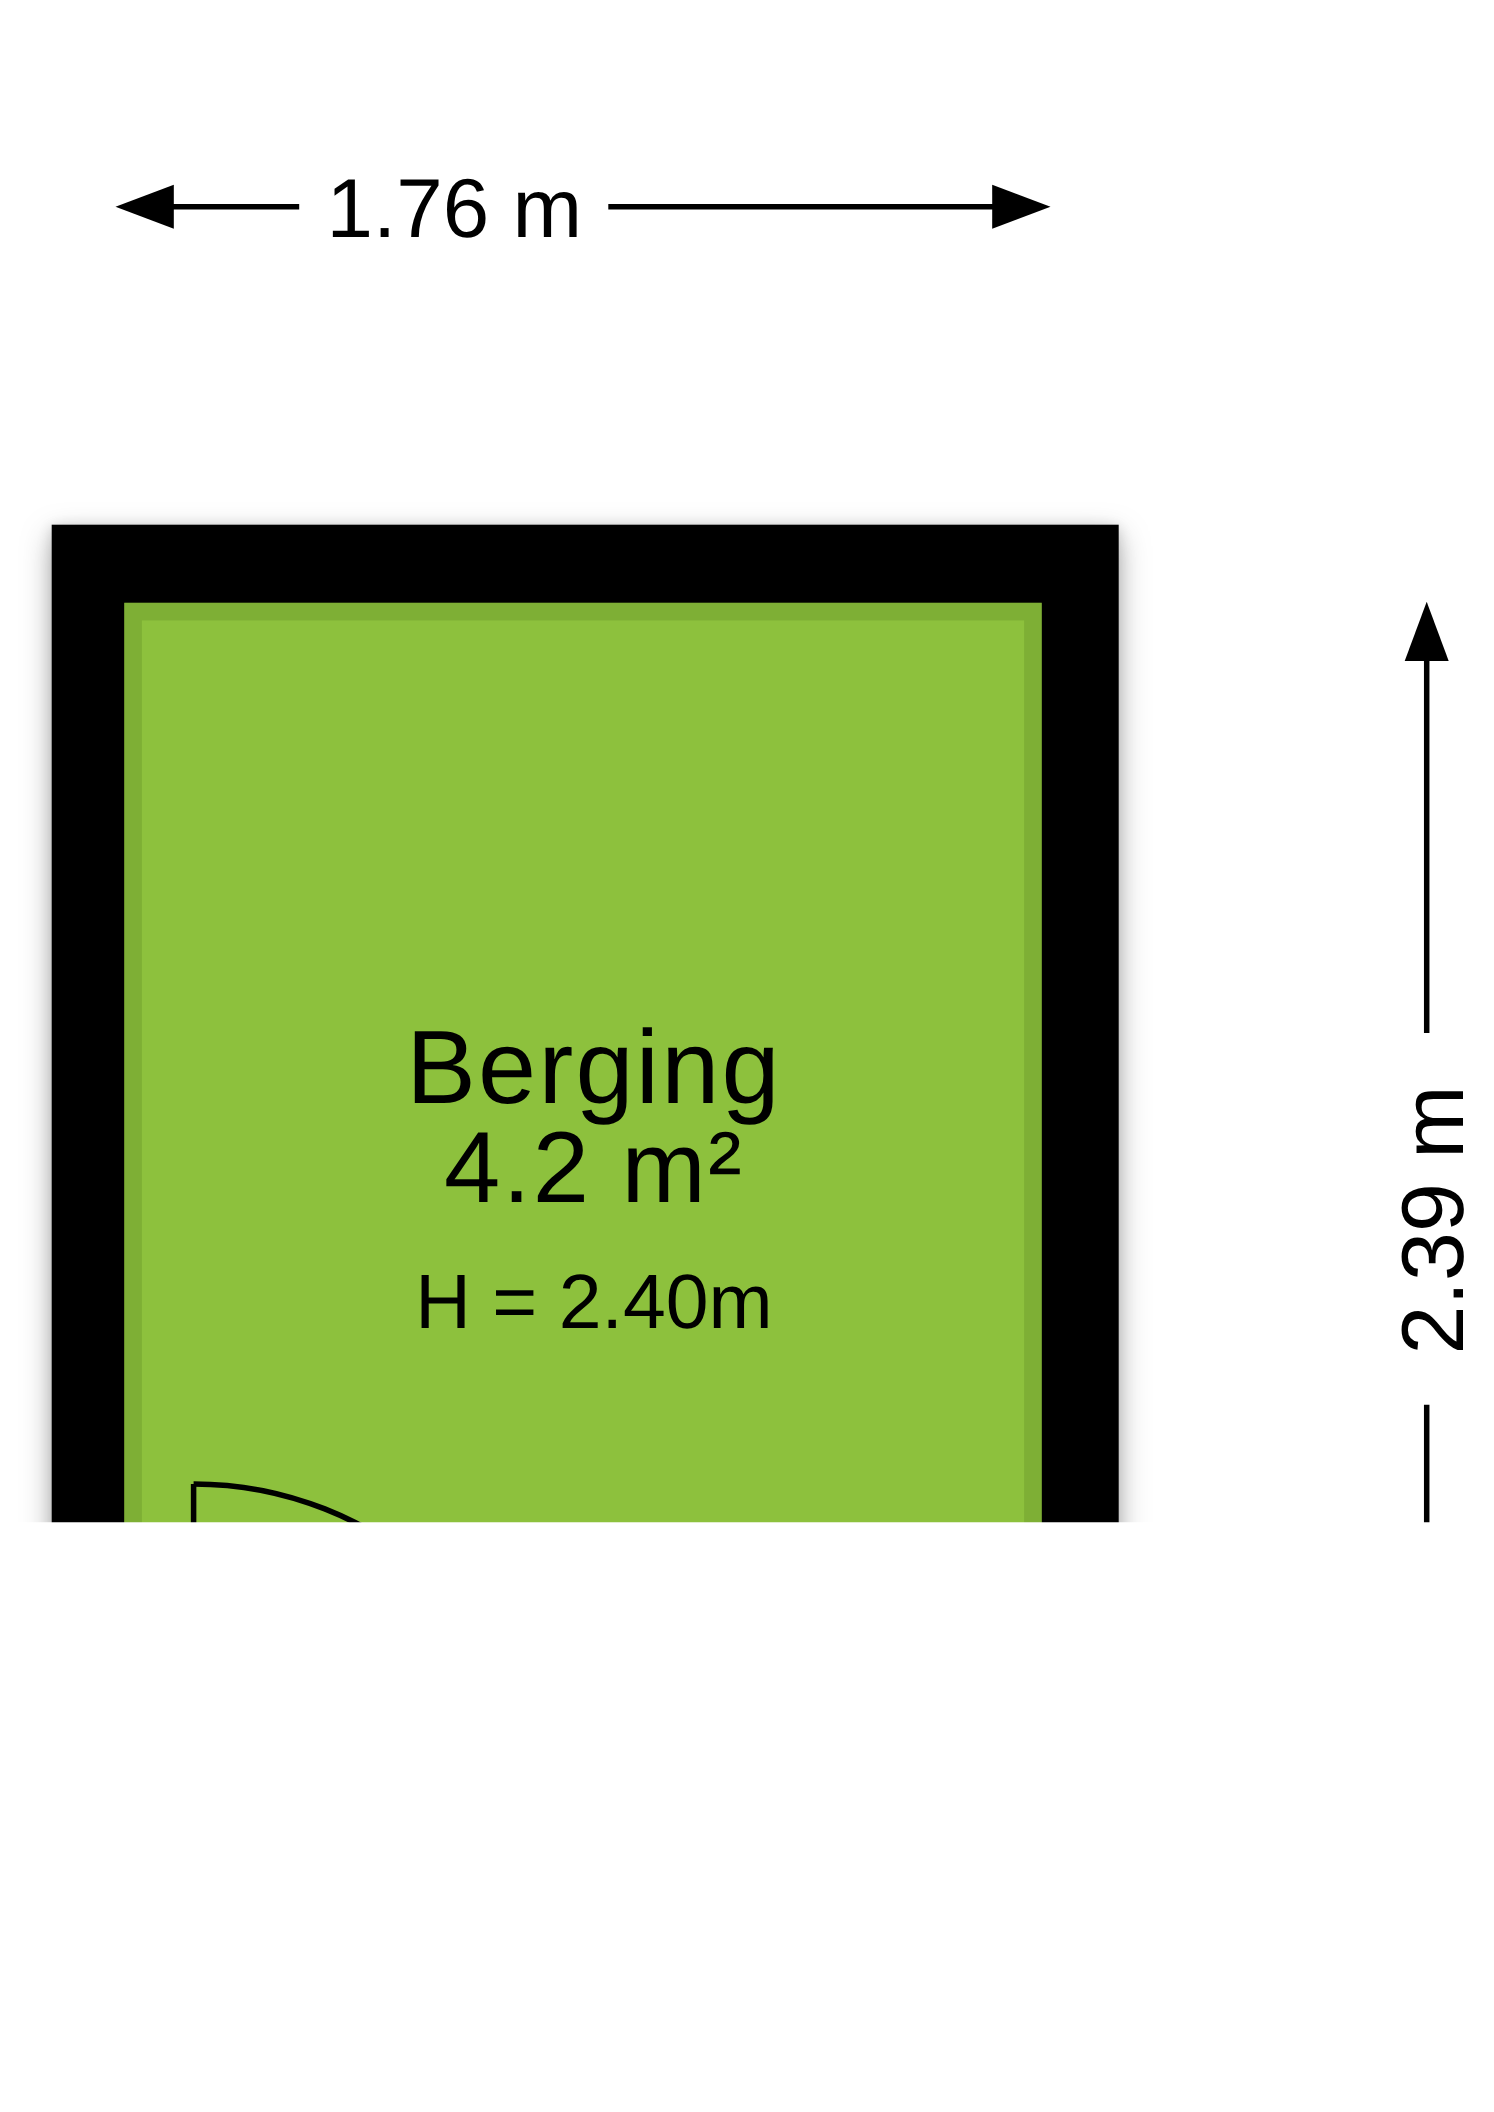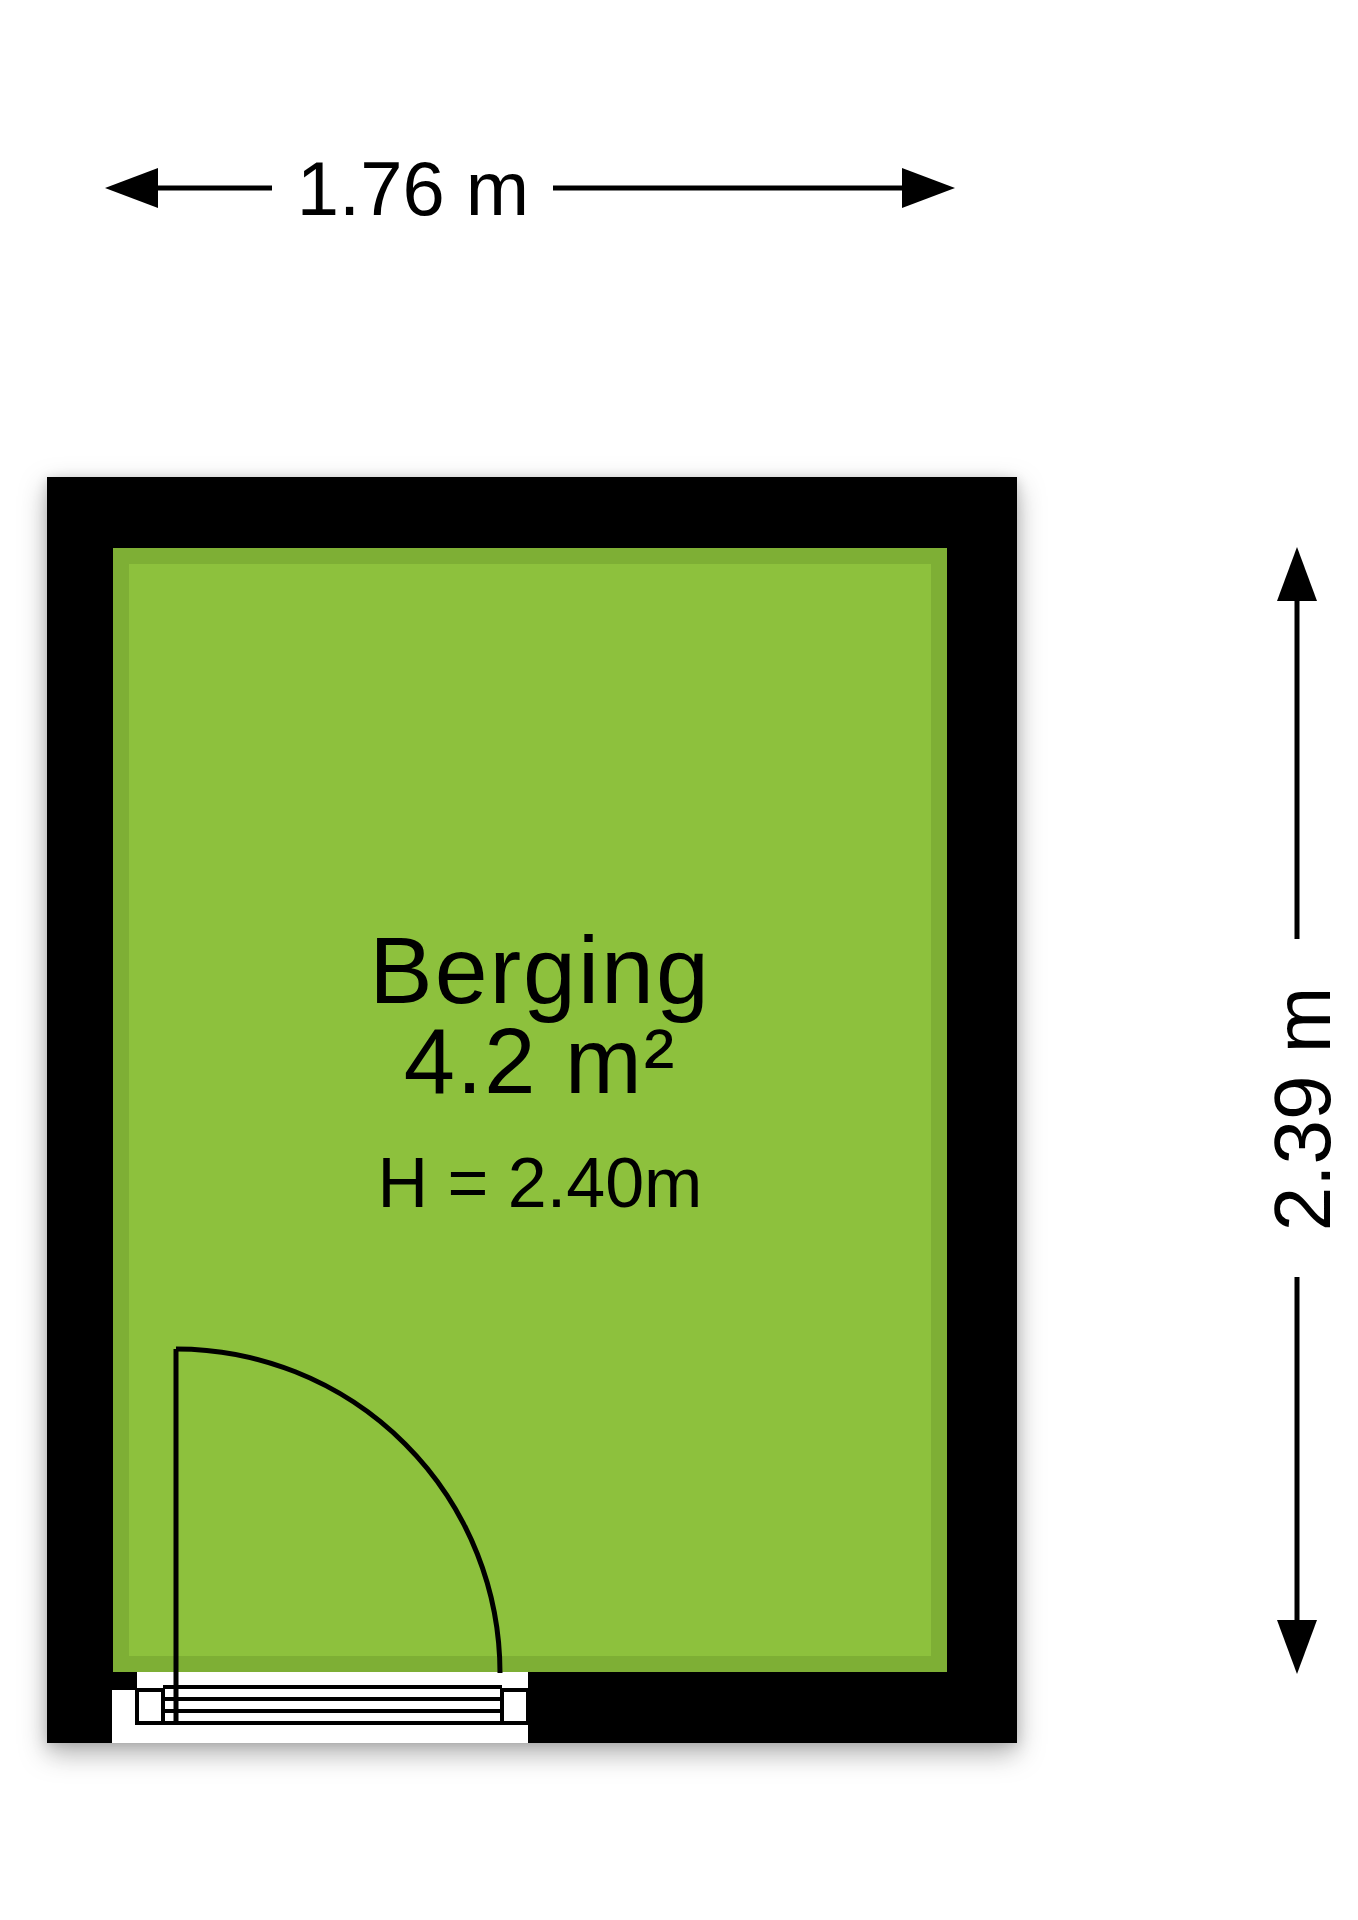--- a/index.html
+++ b/index.html
@@ -3,21 +3,21 @@
 <meta charset="utf-8">
 <style>
   html, body {
     margin: 0;
     padding: 0;
     background: #ffffff;
   }
   .page {
     position: relative;
     width: 1358px;
-    height: 1920px;
+    height: 1384px;
     background: #ffffff;
     overflow: hidden;
     font-family: "Liberation Sans", sans-serif;
   }
   svg.canvas {
     position: absolute;
     left: 0;
     top: 0;
     width: 1358px;
     height: 1920px;

